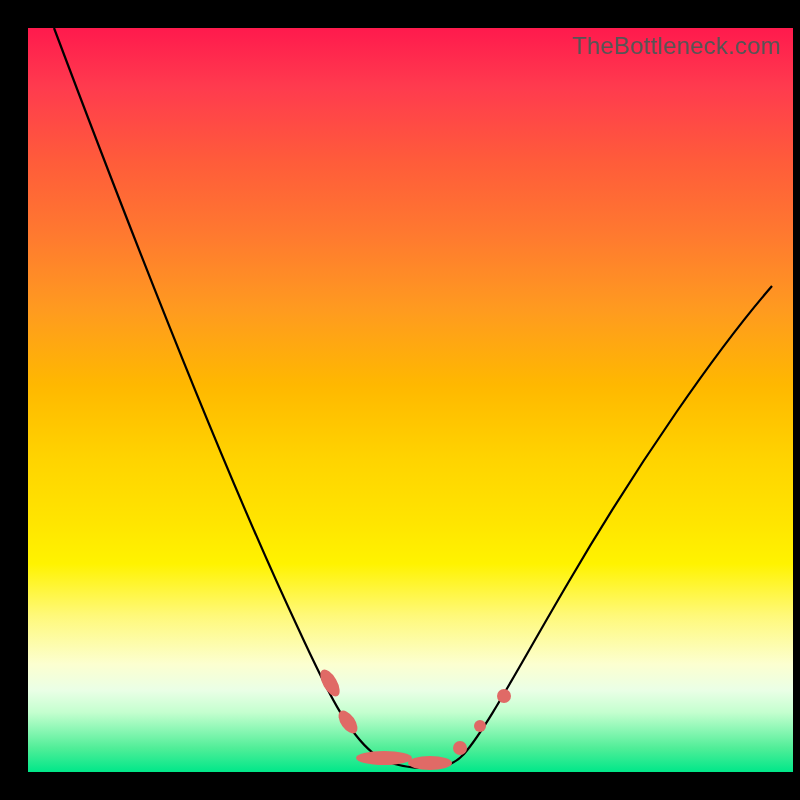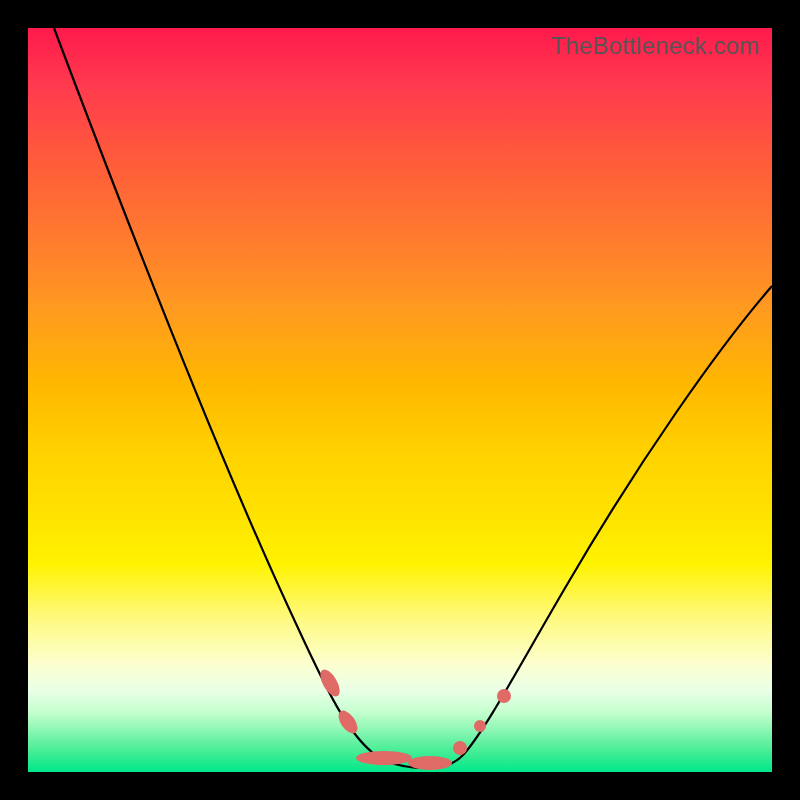--- a/index.html
+++ b/index.html
@@ -33,20 +33,21 @@
       #ffd400 58%,
       #ffe400 66%,
       #fff300 72%,
       #fff97a 79%,
       #fcffd0 85.5%,
       #eaffe6 89%,
       #c4ffcf 92%,
       #50ee98 96.8%,
       #00e789 100%
     );
+    padding-left: 21px;
   }
   .watermark {
     position: absolute;
     top: 4px;
     right: 12px;
     color: #555;
     font-size: 24px;
     letter-spacing: 0.2px;
     font-weight: 400;
     user-select: none;

